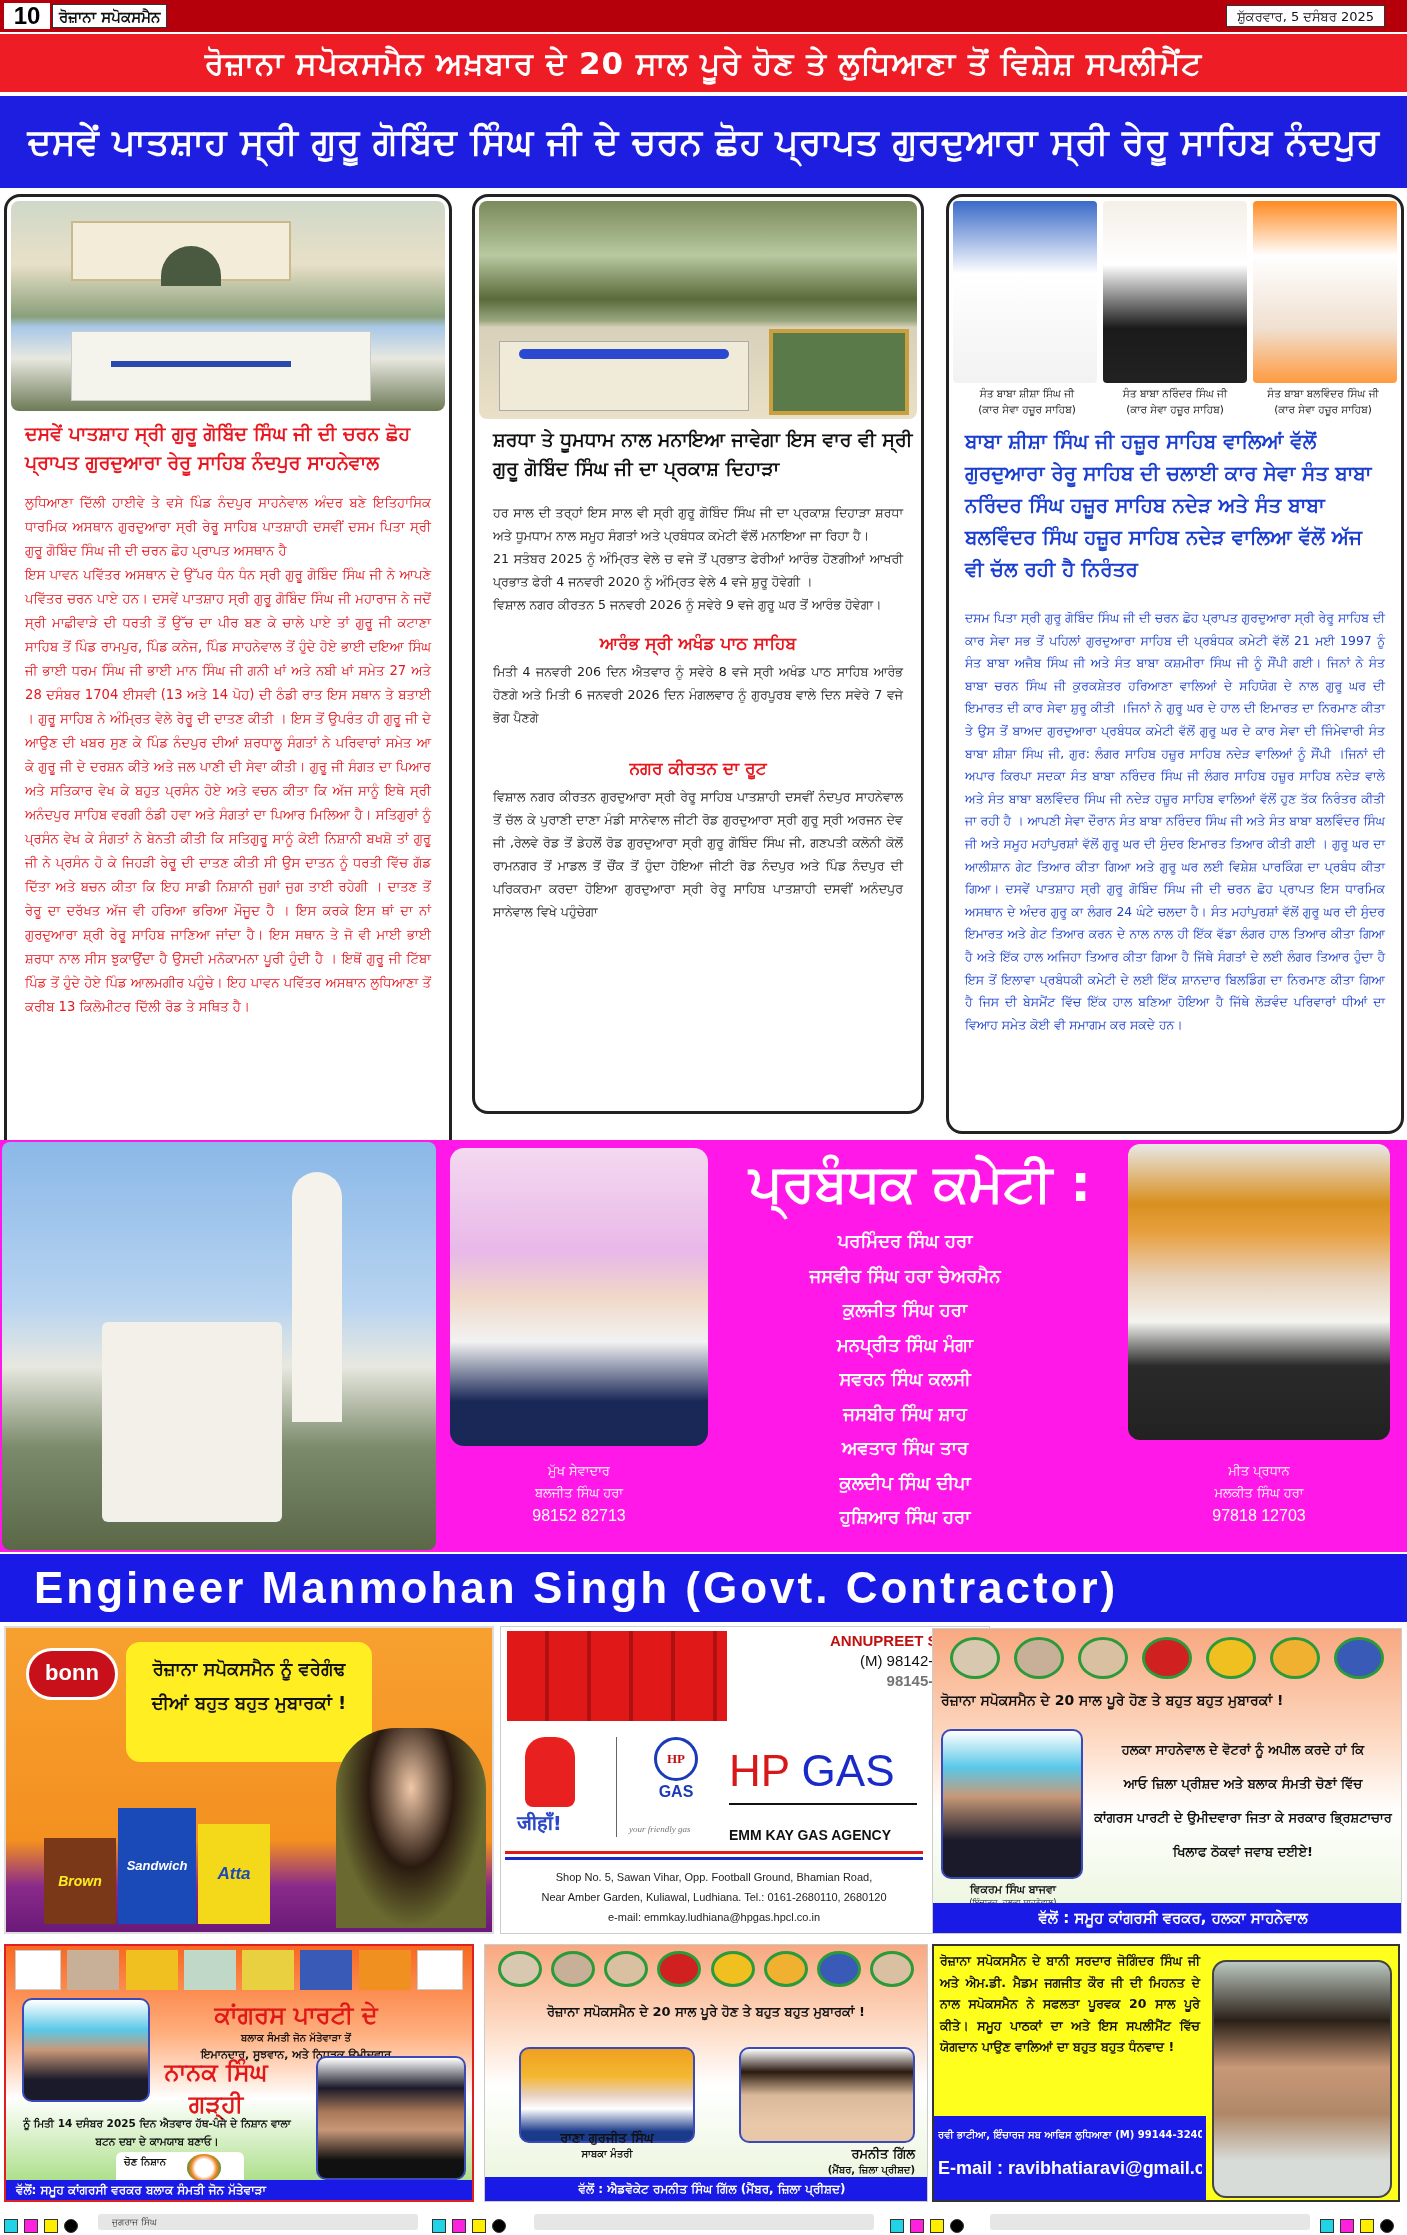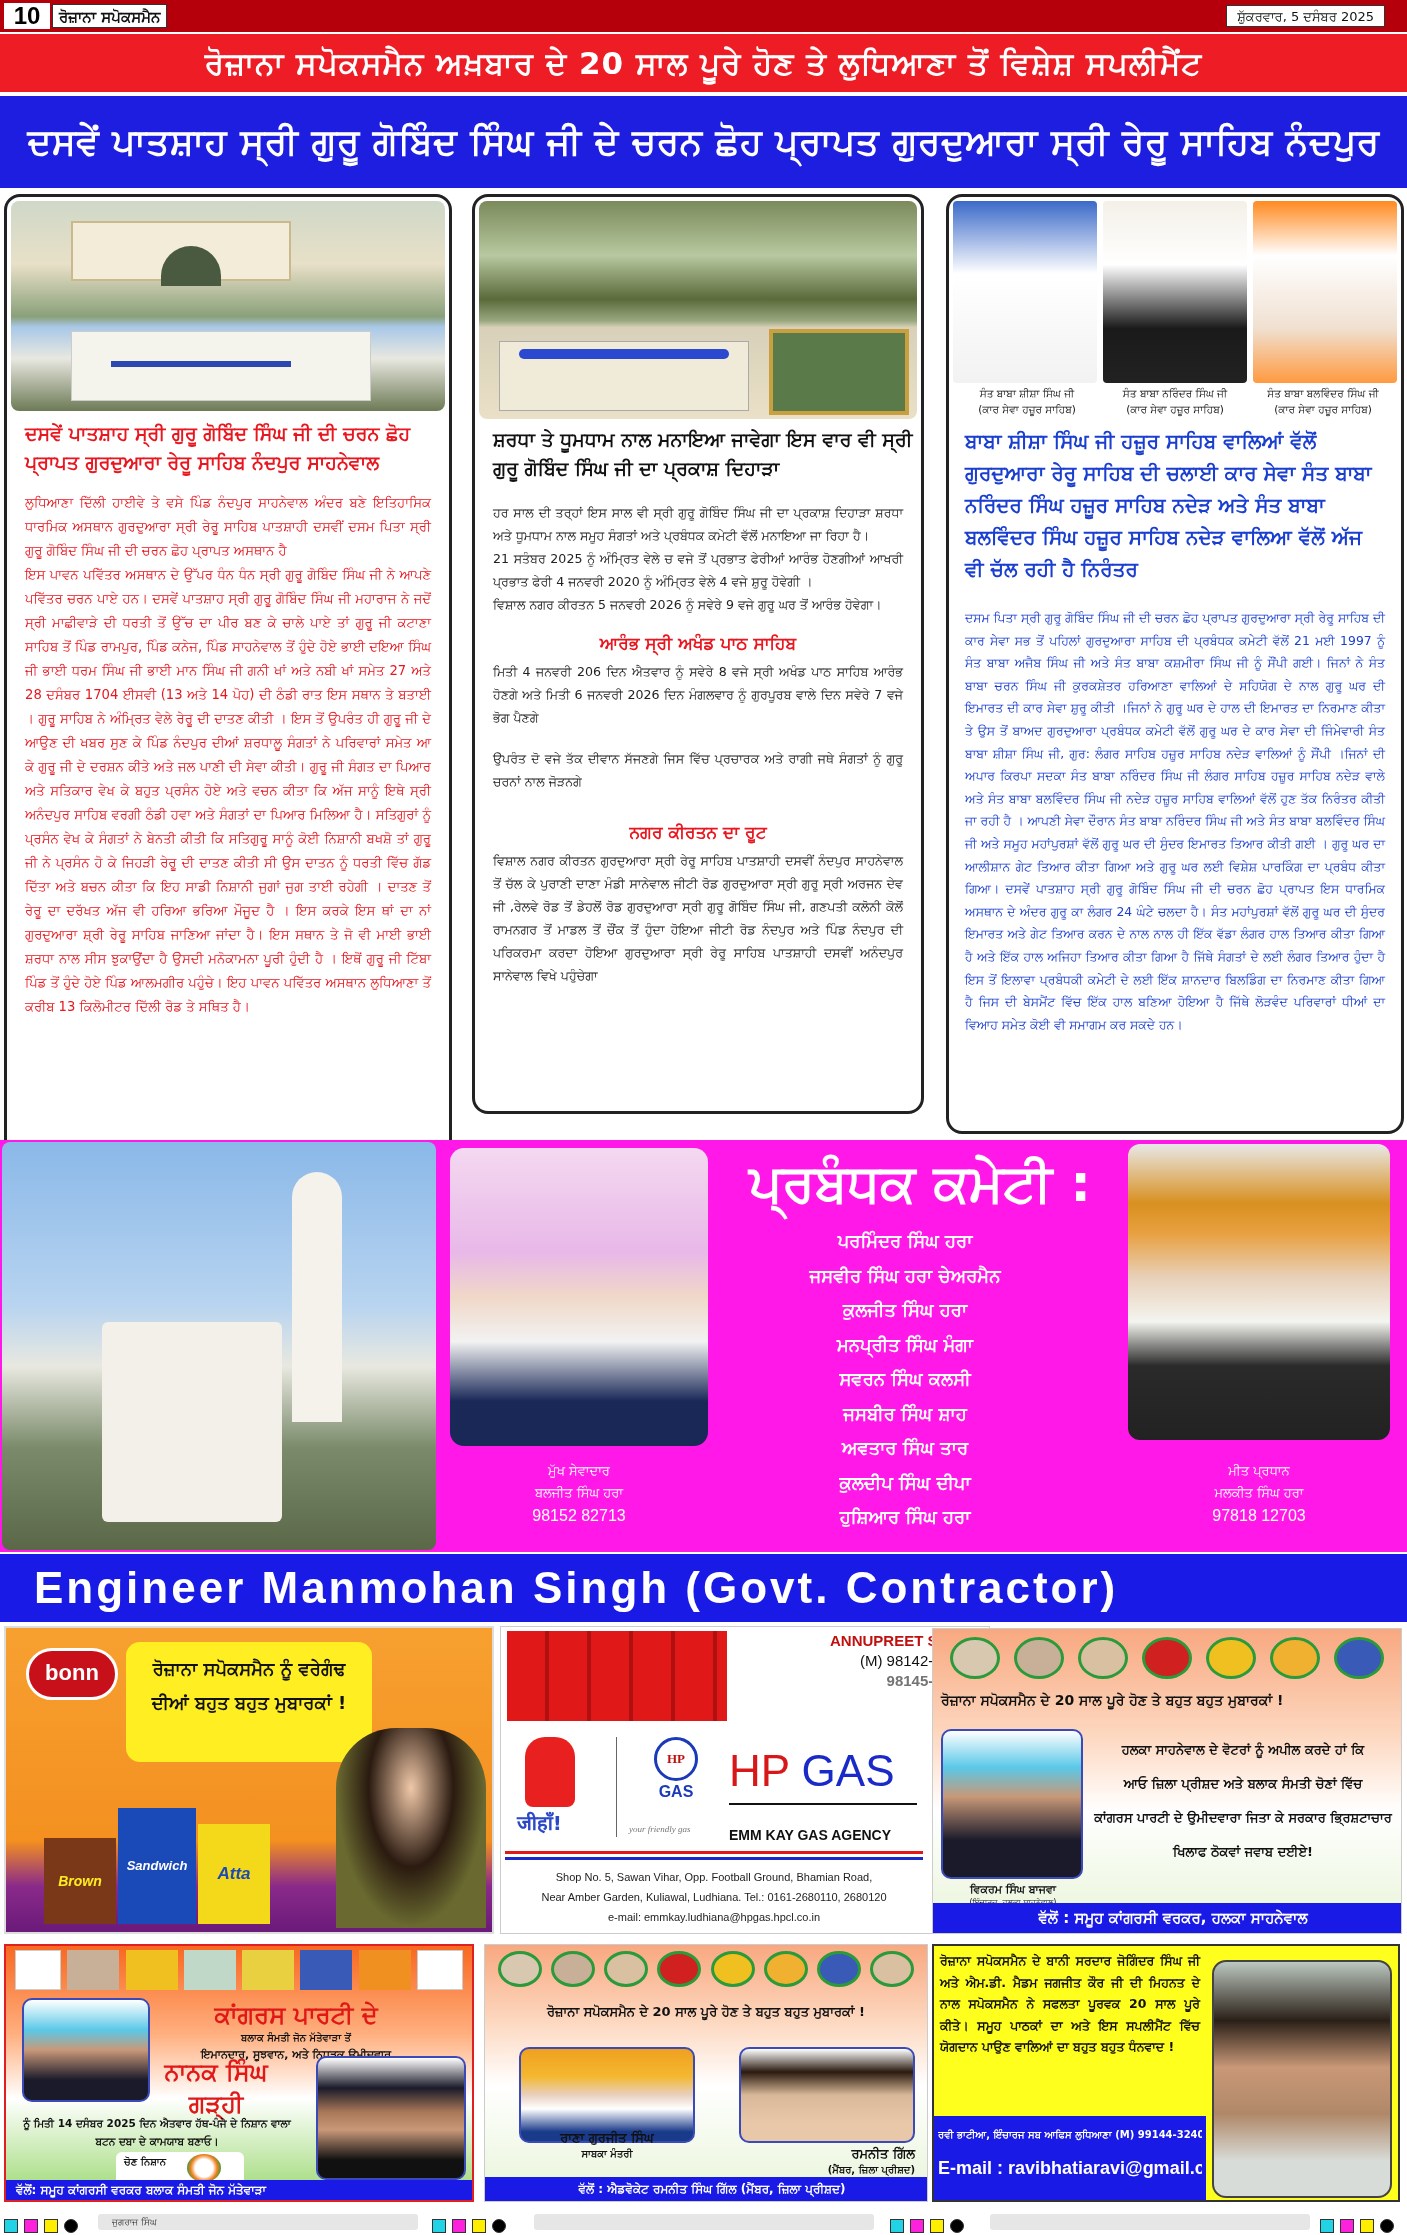--- a/index.html
+++ b/index.html
@@ -57,21 +57,20 @@
     <div style="position:absolute;left:40px;top:148px;width:210px;height:10px;background:#2a48d0;border-radius:5px"></div>
     <div style="position:absolute;left:290px;top:128px;width:140px;height:86px;background:#5a7a4a;border:4px solid #c8a040"></div>
   </div>
   <div class="headline" style="color:#111;padding:2px 1px 0 18px">ਸ਼ਰਧਾ ਤੇ ਧੂਮਧਾਮ ਨਾਲ ਮਨਾਇਆ ਜਾਵੇਗਾ ਇਸ ਵਾਰ ਵੀ ਸ੍ਰੀ ਗੁਰੂ ਗੋਬਿੰਦ ਸਿੰਘ ਜੀ ਦਾ ਪ੍ਰਕਾਸ਼ ਦਿਹਾੜਾ</div>
   <div class="body" style="color:#222;padding:18px 18px 0 18px;font-size:12.6px;line-height:23px">
     <p>ਹਰ ਸਾਲ ਦੀ ਤਰ੍ਹਾਂ ਇਸ ਸਾਲ ਵੀ ਸ੍ਰੀ ਗੁਰੂ ਗੋਬਿੰਦ ਸਿੰਘ ਜੀ ਦਾ ਪ੍ਰਕਾਸ਼ ਦਿਹਾੜਾ ਸ਼ਰਧਾ ਅਤੇ ਧੂਮਧਾਮ ਨਾਲ ਸਮੂਹ ਸੰਗਤਾਂ ਅਤੇ ਪ੍ਰਬੰਧਕ ਕਮੇਟੀ ਵੱਲੋਂ ਮਨਾਇਆ ਜਾ ਰਿਹਾ ਹੈ।</p>
     <p>21 ਸਤੰਬਰ 2025 ਨੂੰ ਅੰਮ੍ਰਿਤ ਵੇਲੇ ਚ ਵਜੇ ਤੋਂ ਪ੍ਰਭਾਤ ਫੇਰੀਆਂ ਆਰੰਭ ਹੋਣਗੀਆਂ ਆਖਰੀ ਪ੍ਰਭਾਤ ਫੇਰੀ 4 ਜਨਵਰੀ 2020 ਨੂੰ ਅੰਮ੍ਰਿਤ ਵੇਲੇ 4 ਵਜੇ ਸ਼ੁਰੂ ਹੋਵੇਗੀ ।</p>
     <p>ਵਿਸ਼ਾਲ ਨਗਰ ਕੀਰਤਨ 5 ਜਨਵਰੀ 2026 ਨੂੰ ਸਵੇਰੇ 9 ਵਜੇ ਗੁਰੂ ਘਰ ਤੋਂ ਆਰੰਭ ਹੋਵੇਗਾ।</p>
     <div class="sub">ਆਰੰਭ ਸ੍ਰੀ ਅਖੰਡ ਪਾਠ ਸਾਹਿਬ</div>
     <p>ਮਿਤੀ 4 ਜਨਵਰੀ 206 ਦਿਨ ਐਤਵਾਰ ਨੂੰ ਸਵੇਰੇ 8 ਵਜੇ ਸ੍ਰੀ ਅਖੰਡ ਪਾਠ ਸਾਹਿਬ ਆਰੰਭ ਹੋਣਗੇ ਅਤੇ ਮਿਤੀ 6 ਜਨਵਰੀ 2026 ਦਿਨ ਮੰਗਲਵਾਰ ਨੂੰ ਗੁਰਪੂਰਬ ਵਾਲੇ ਦਿਨ ਸਵੇਰੇ 7 ਵਜੇ ਭੋਗ ਪੈਣਗੇ</p>
-    <p style="margin-top:18px">ਉਪਰੰਤ ਦੋ ਵਜੇ ਤੱਕ ਦੀਵਾਨ ਸੱਜਣਗੇ ਜਿਸ ਵਿੱਚ ਪ੍ਰਚਾਰਕ ਅਤੇ ਰਾਗੀ ਜਥੇ ਸੰਗਤਾਂ ਨੂੰ ਗੁਰੂ ਚਰਨਾਂ ਨਾਲ ਜੋੜਨਗੇ</p>
     <div class="sub" style="margin-top:26px">ਨਗਰ ਕੀਰਤਨ ਦਾ ਰੂਟ</div>
     <p>ਵਿਸ਼ਾਲ ਨਗਰ ਕੀਰਤਨ ਗੁਰਦੁਆਰਾ ਸ੍ਰੀ ਰੇਰੂ ਸਾਹਿਬ ਪਾਤਸ਼ਾਹੀ ਦਸਵੀਂ ਨੰਦਪੁਰ ਸਾਹਨੇਵਾਲ ਤੋਂ ਚੱਲ ਕੇ ਪੁਰਾਣੀ ਦਾਣਾ ਮੰਡੀ ਸਾਨੇਵਾਲ ਜੀਟੀ ਰੋਡ ਗੁਰਦੁਆਰਾ ਸ੍ਰੀ ਗੁਰੂ ਸ੍ਰੀ ਅਰਜਨ ਦੇਵ ਜੀ ,ਰੇਲਵੇ ਰੋਡ ਤੋਂ ਡੇਹਲੋਂ ਰੋਡ ਗੁਰਦੁਆਰਾ ਸ੍ਰੀ ਗੁਰੂ ਗੋਬਿੰਦ ਸਿੰਘ ਜੀ, ਗਣਪਤੀ ਕਲੋਨੀ ਕੋਲੋਂ ਰਾਮਨਗਰ ਤੋਂ ਮਾਡਲ ਤੋਂ ਚੌਂਕ ਤੋਂ ਹੁੰਦਾ ਹੋਇਆ ਜੀਟੀ ਰੋਡ ਨੰਦਪੁਰ ਅਤੇ ਪਿੰਡ ਨੰਦਪੁਰ ਦੀ ਪਰਿਕਰਮਾ ਕਰਦਾ ਹੋਇਆ ਗੁਰਦੁਆਰਾ ਸ੍ਰੀ ਰੇਰੂ ਸਾਹਿਬ ਪਾਤਸ਼ਾਹੀ ਦਸਵੀਂ ਅਨੰਦਪੁਰ ਸਾਨੇਵਾਲ ਵਿਖੇ ਪਹੁੰਚੇਗਾ</p>
   </div>
 </div>
 
 <div class="abs col" style="left:946px;top:194px;width:458px;height:940px">
   <div style="display:flex;gap:6px;padding:4px 4px 0 4px">
     <div style="flex:1;height:182px;background:linear-gradient(180deg,#3a6ac8 0%,#fff 40%,#f2f2f2 100%);border-radius:4px"></div>
     <div style="flex:1;height:182px;background:linear-gradient(180deg,#f4f0e8 0%,#fff 35%,#1a1a1a 70%,#222 100%);border-radius:4px"></div>
     <div style="flex:1;height:182px;background:linear-gradient(180deg,#ff8a20 0%,#fff 30%,#f0e0d0 70%,#ff9a40 100%);border-radius:4px"></div>

